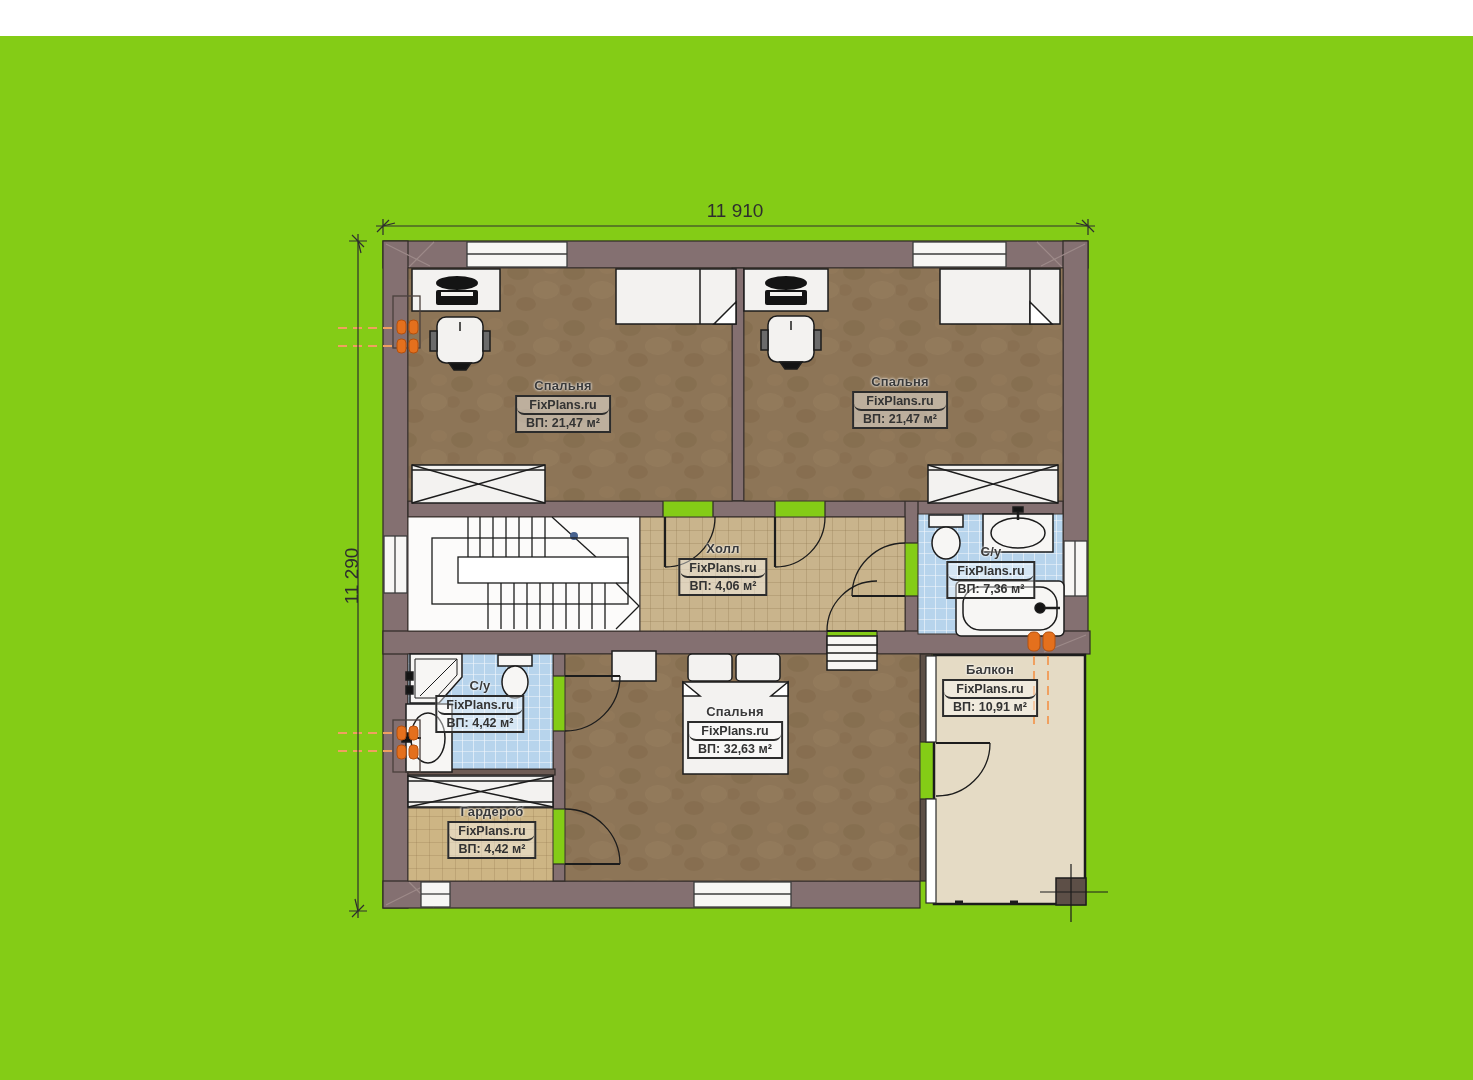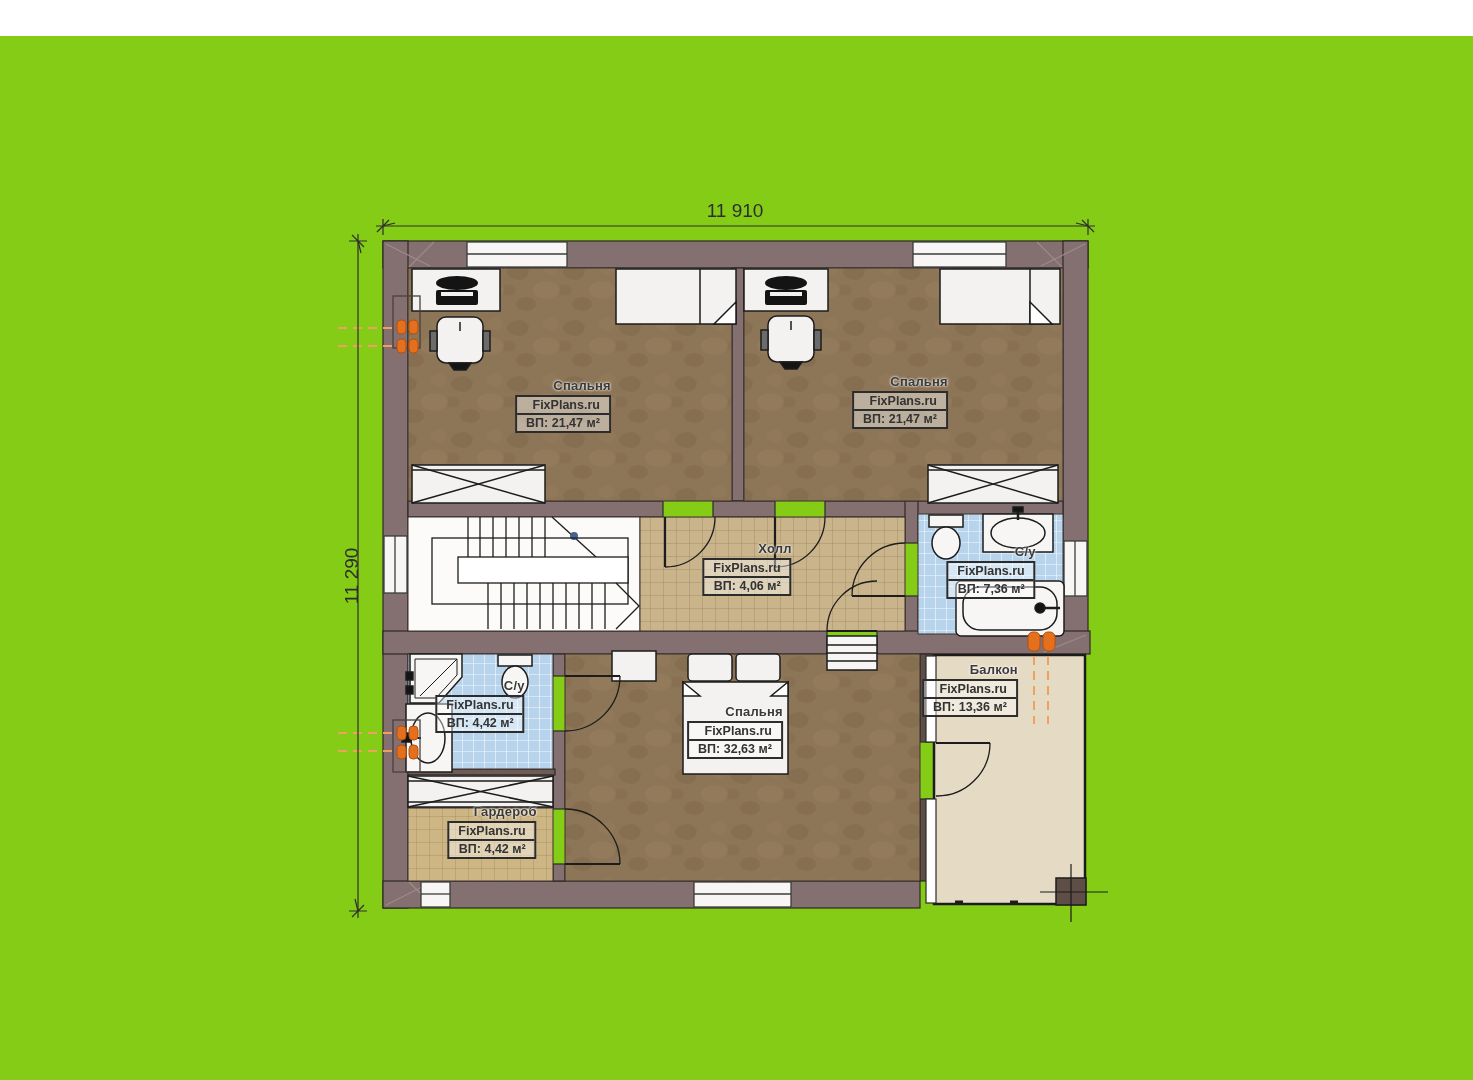--- a/index.html
+++ b/index.html
@@ -1,24 +1,24 @@
 <!DOCTYPE html>
 <html><head>
 <meta charset="utf-8">
 <style>
   html,body{margin:0;padding:0;background:#ffffff;}
   #canvas{position:relative;width:1473px;height:1080px;background:#84cc16;overflow:hidden;
           font-family:"Liberation Sans","DejaVu Sans",sans-serif;margin-top:36px;}
   #plan-svg{position:absolute;left:0;top:0;}
-  .room-label{position:absolute;transform:translateX(-50%);text-align:right;z-index:5;}
+  .room-label{position:absolute;transform:translateX(-50%);text-align:center;z-index:5;}
   .room-name{font-size:13px;font-weight:bold;color:#3a3a3a;letter-spacing:.2px;
              text-shadow:0 0 3px rgba(255,255,255,.9),0 0 2px rgba(255,255,255,.9);white-space:nowrap;}
   .room-box{display:inline-block;margin-top:2px;border:2px solid #2c2c2c;
             background:rgba(255,255,255,.42);}
-  .room-box .row{padding:1px 9px;font-size:12.5px;font-weight:600;color:#333;white-space:nowrap;}
+  .room-box .row{padding:1px 9px;font-size:12.5px;font-weight:600;color:#333;white-space:nowrap;border-radius:7px;}
   .room-box .row:first-child{border-bottom:2px solid #2c2c2c;}
   .dim-label{position:absolute;font-size:19px;color:#2e2e2e;white-space:nowrap;z-index:5;}
   #dim-top{left:735px;top:164px;transform:translateX(-50%);}
   #dim-left{left:352px;top:540px;transform:translate(-50%,-50%) rotate(-90deg);}
 </style>
 </head>
 <body>
 
 <div id="canvas">
 
@@ -328,21 +328,21 @@
 </div>
 
 <div class="room-label" style="left:900px;top:338px">
   <div class="room-name">Спальня</div>
   <div class="room-box">
     <div class="row">FixPlans.ru</div>
     <div class="row">ВП: 21,47 м²</div>
   </div>
 </div>
 
-<div class="room-label" style="left:747px;top:505px">
+<div class="room-label" style="left:723px;top:505px">
   <div class="room-name">Холл</div>
   <div class="room-box">
     <div class="row">FixPlans.ru</div>
     <div class="row">ВП: 4,06 м²</div>
   </div>
 </div>
 
 <div class="room-label" style="left:991px;top:508px">
   <div class="room-name">С/у</div>
   <div class="room-box">
@@ -368,21 +368,21 @@
 </div>
 
 <div class="room-label" style="left:492px;top:768px">
   <div class="room-name">Гардероб</div>
   <div class="room-box">
     <div class="row">FixPlans.ru</div>
     <div class="row">ВП: 4,42 м²</div>
   </div>
 </div>
 
-<div class="room-label" style="left:970px;top:626px">
+<div class="room-label" style="left:990px;top:626px">
   <div class="room-name">Балкон</div>
   <div class="room-box">
     <div class="row">FixPlans.ru</div>
-    <div class="row">ВП: 13,36 м²</div>
+    <div class="row">ВП: 10,91 м²</div>
   </div>
 </div>
 
 </div>
 
 </body></html>

